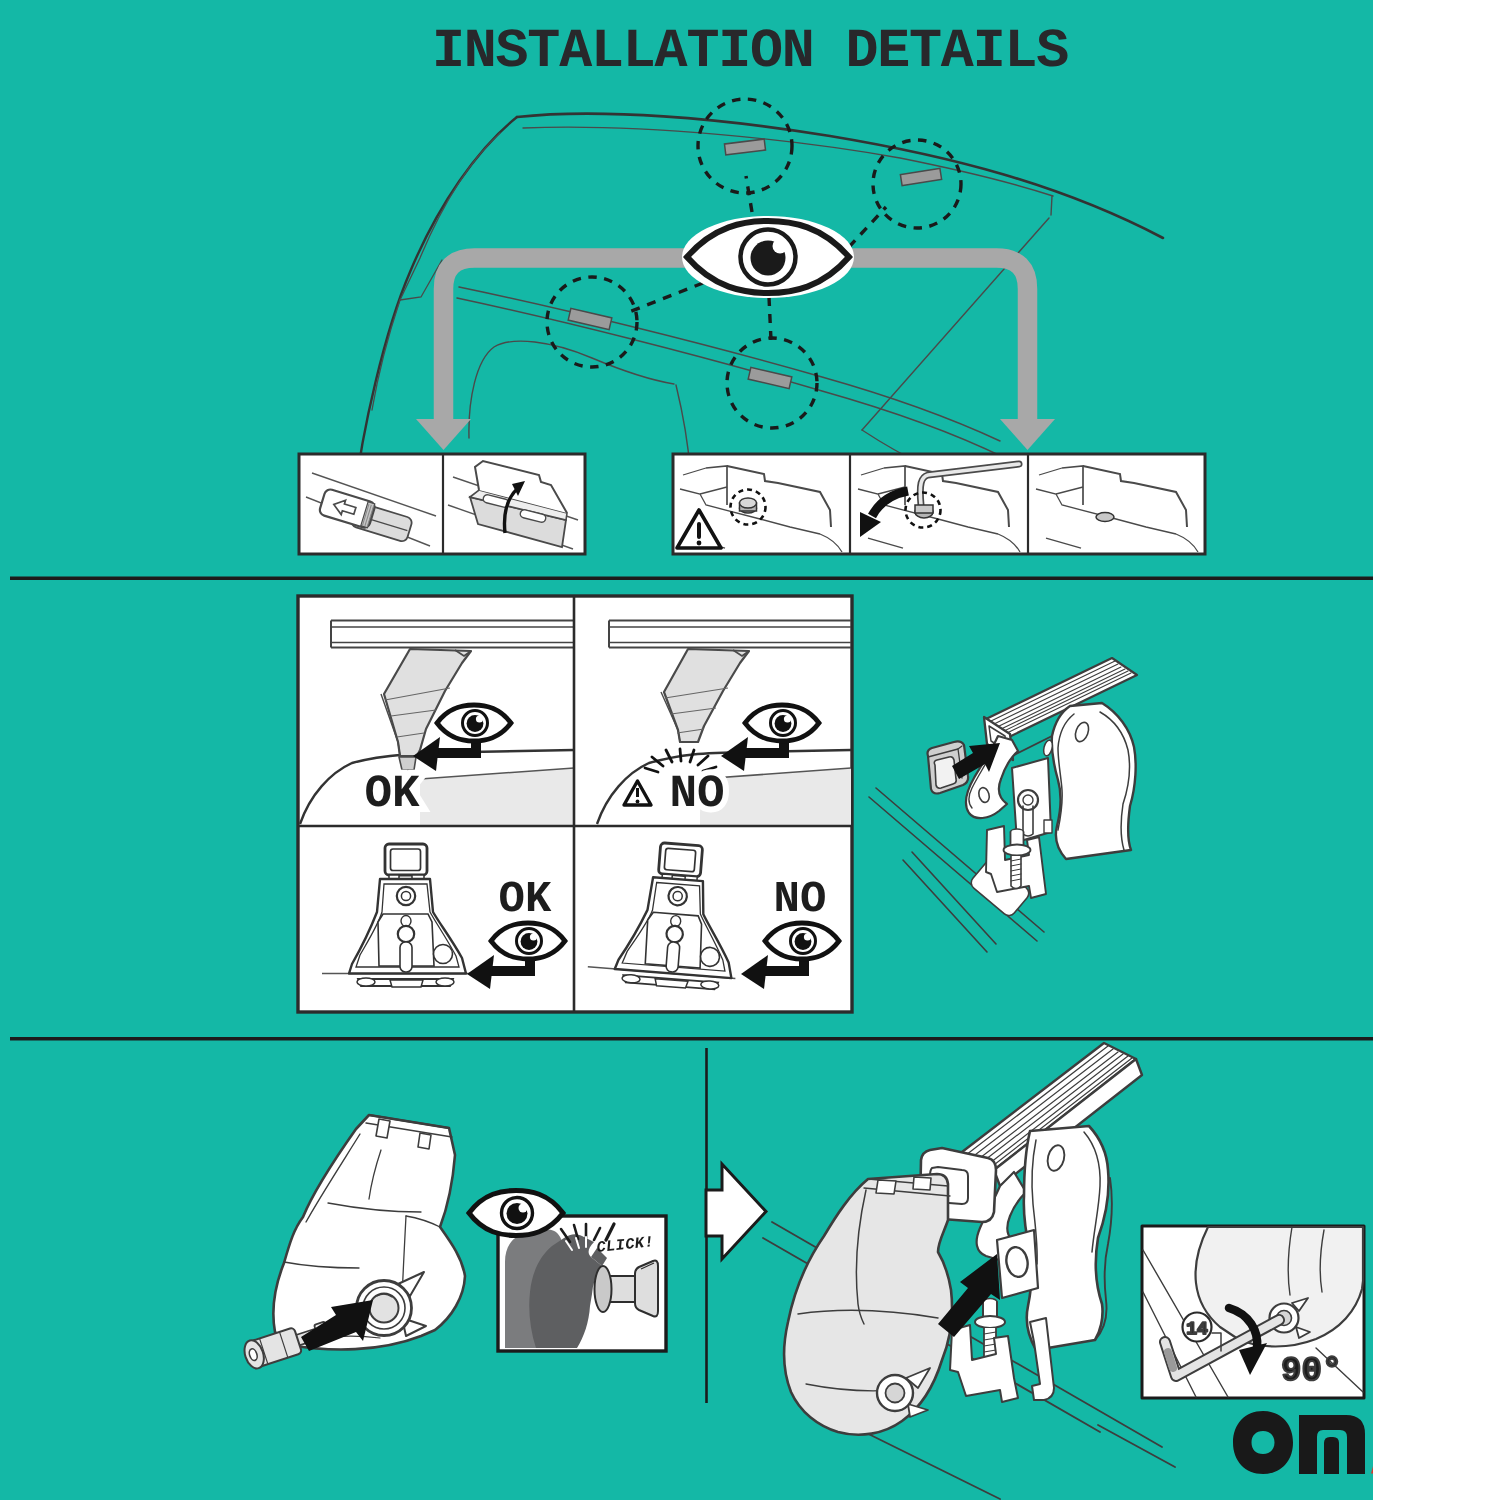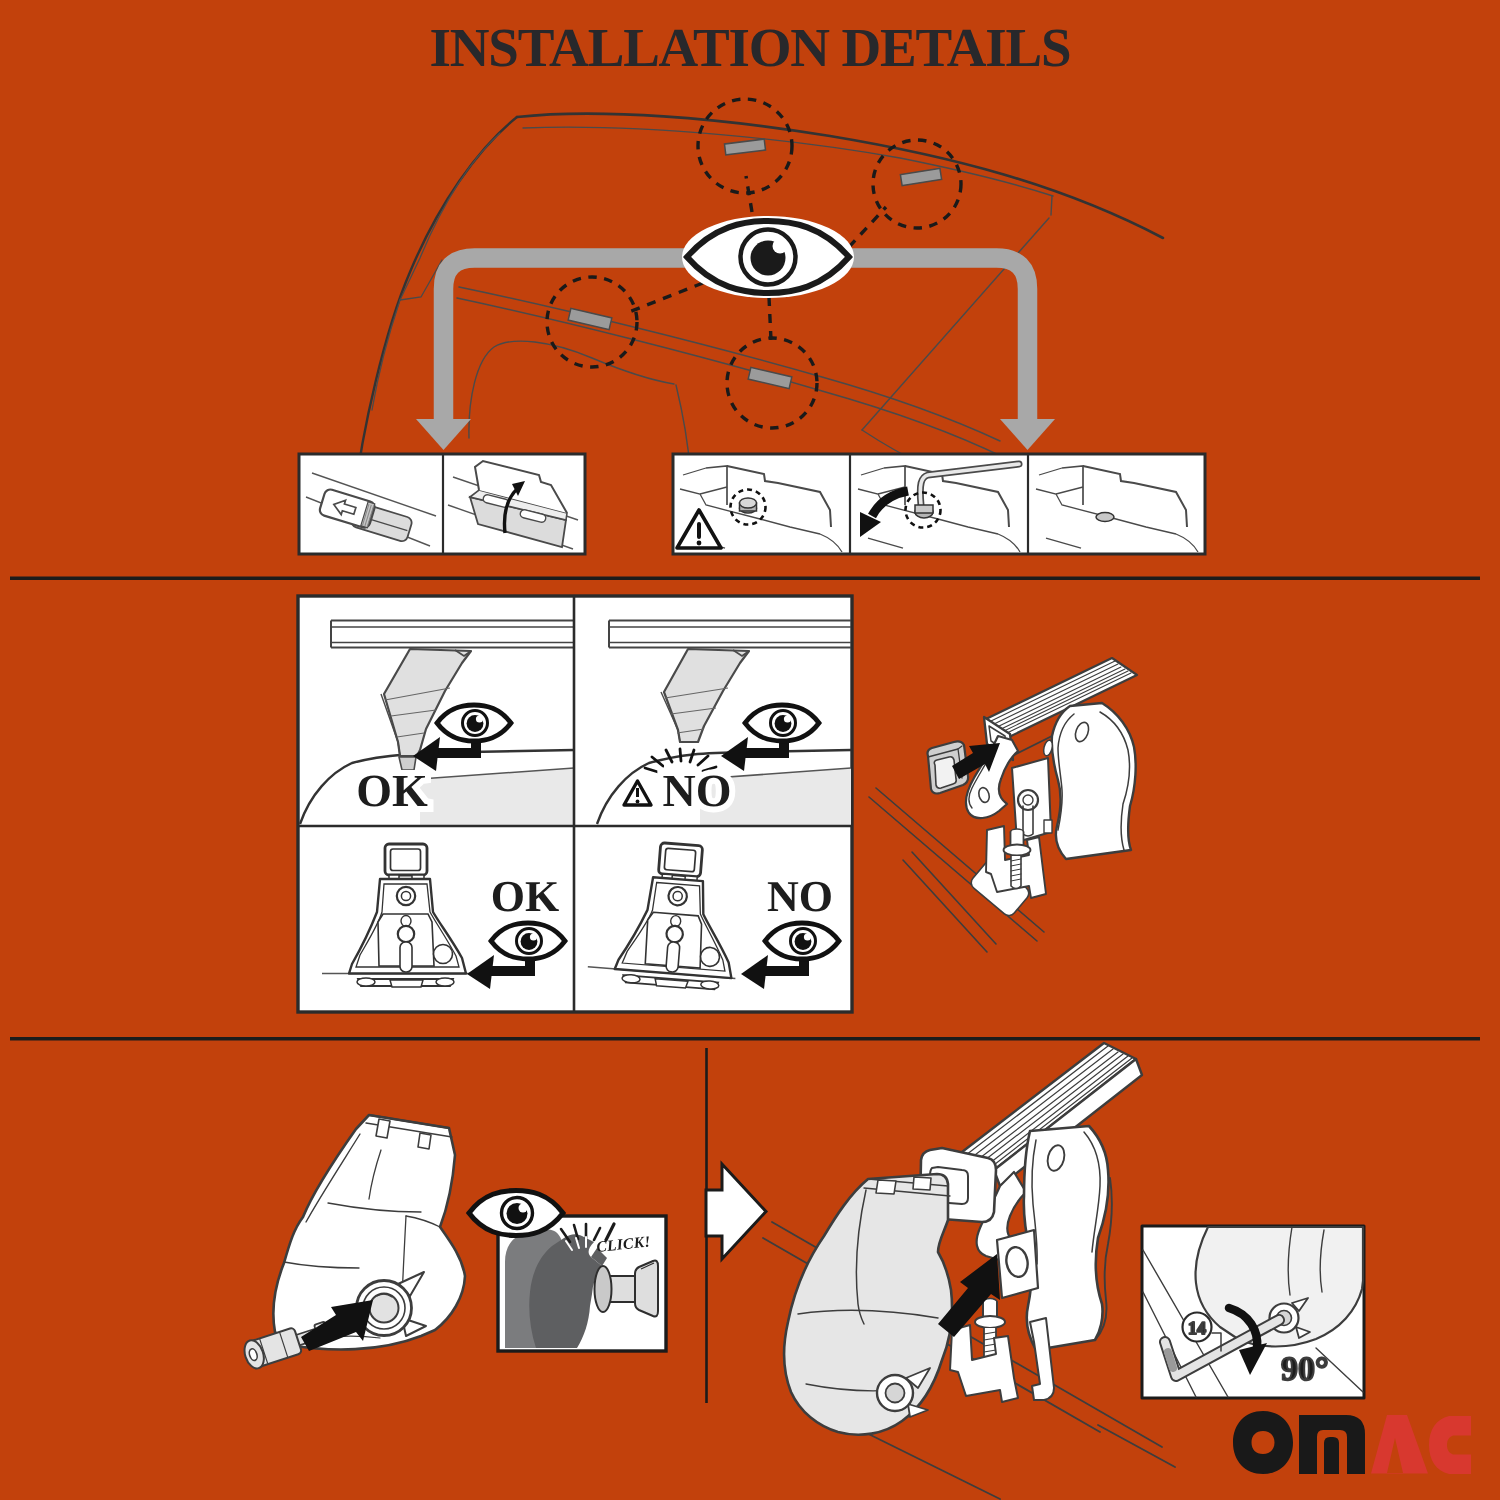--- a/index.html
+++ b/index.html
@@ -1,17 +1,17 @@
 <!DOCTYPE html>
 <html><head>
 <meta charset="utf-8">
 <style>
 html,body{margin:0;padding:0;background:#fff;}
-#page{position:relative;width:1500px;height:1500px;background:#c2410c;overflow:hidden;
-font-family:Liberation Serif, serif;}
+#page{position:relative;width:1373px;height:1500px;background:#14b8a6;overflow:hidden;
+font-family:Liberation Mono, monospace;}
 svg{position:absolute;top:0;left:0;}
 </style>
 </head>
 <body>
 <div id="page">
 <svg width="1500" height="1500" viewBox="0 0 1500 1500" text-rendering="geometricPrecision">
 
 <text x="750" y="66" text-anchor="middle" font-size="55" font-weight="bold" letter-spacing="-1.2" fill="#28282b">INSTALLATION DETAILS</text>
 
 <g id="car" fill="none" stroke="#4a4a4a" stroke-width="1.6" stroke-linecap="round">

